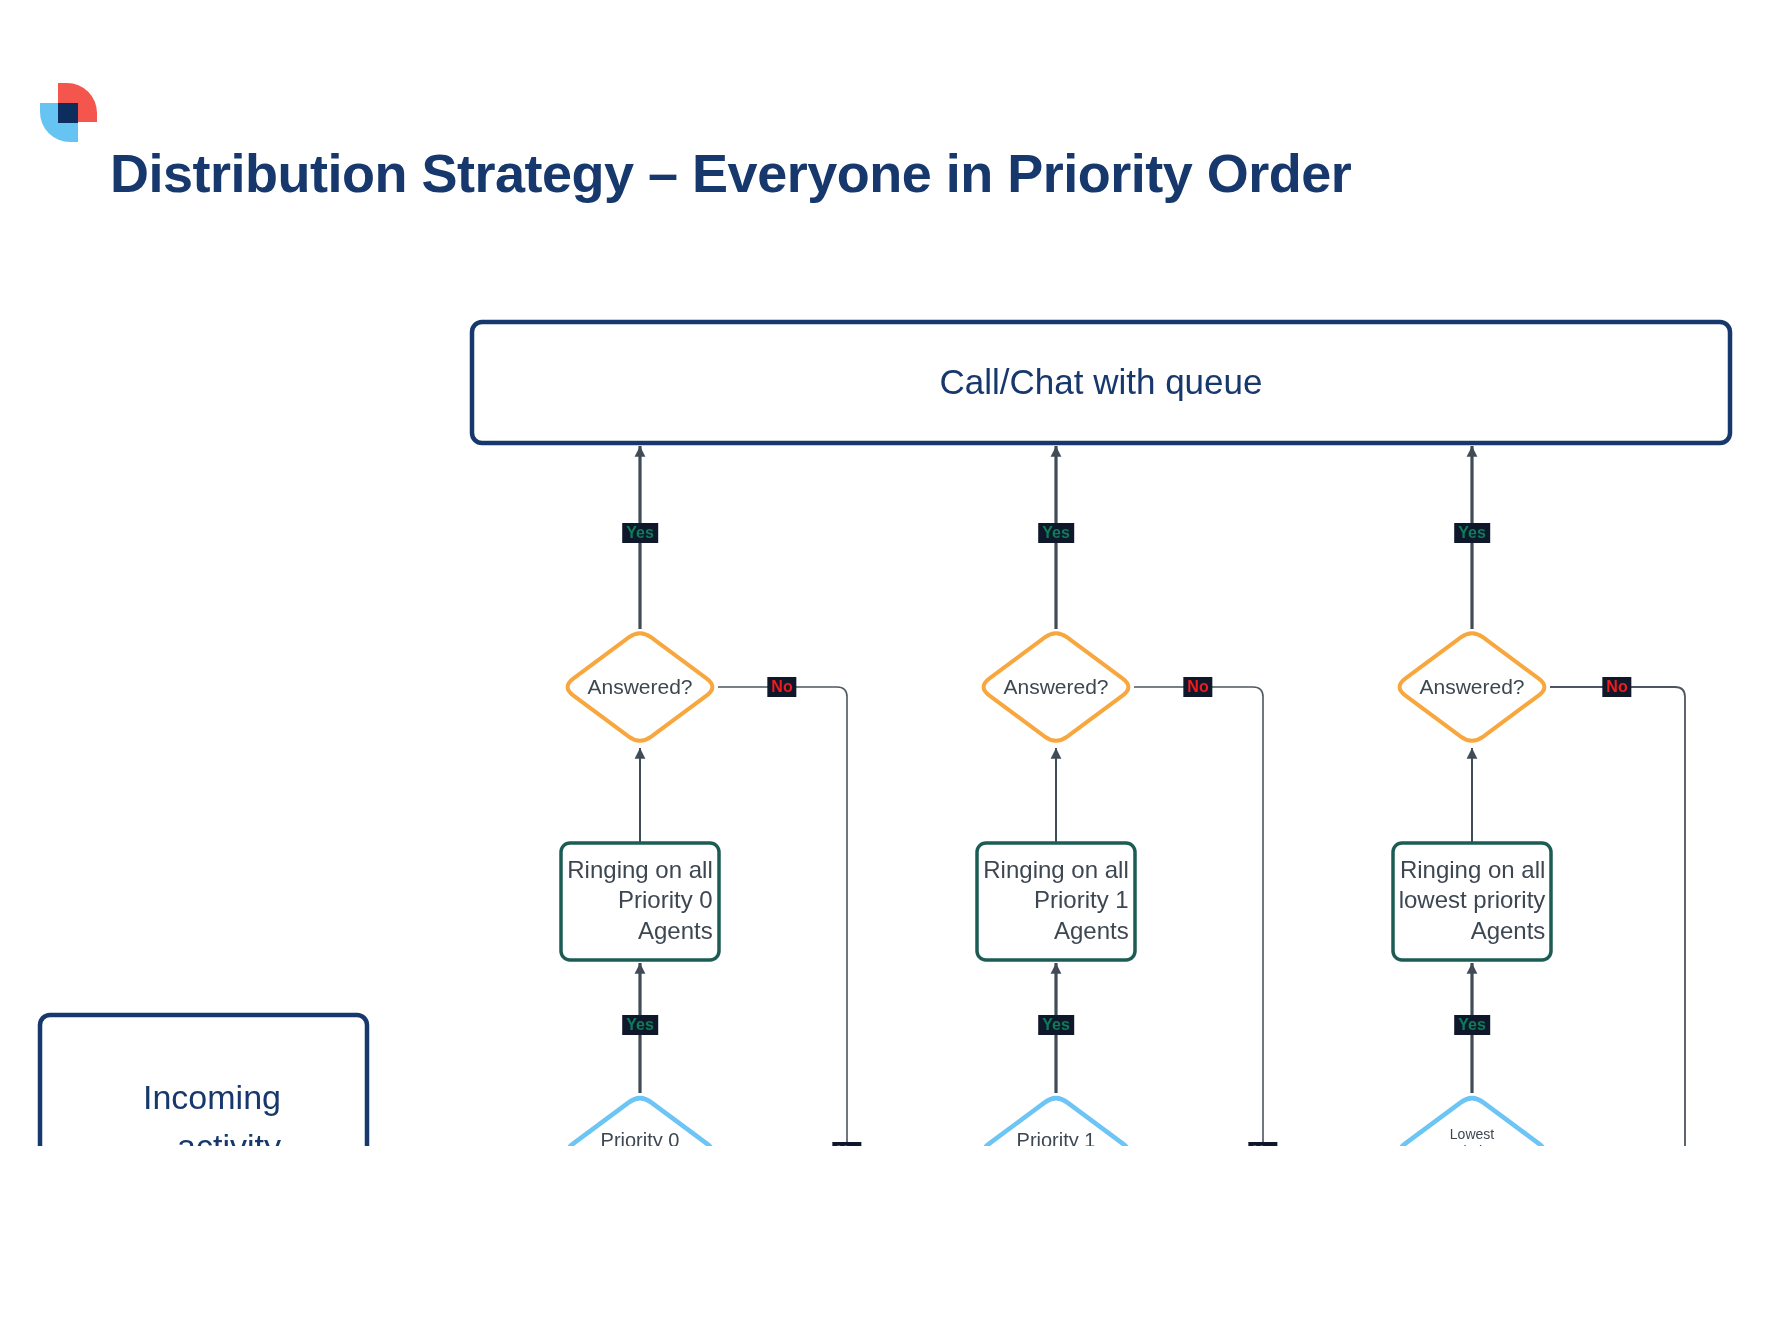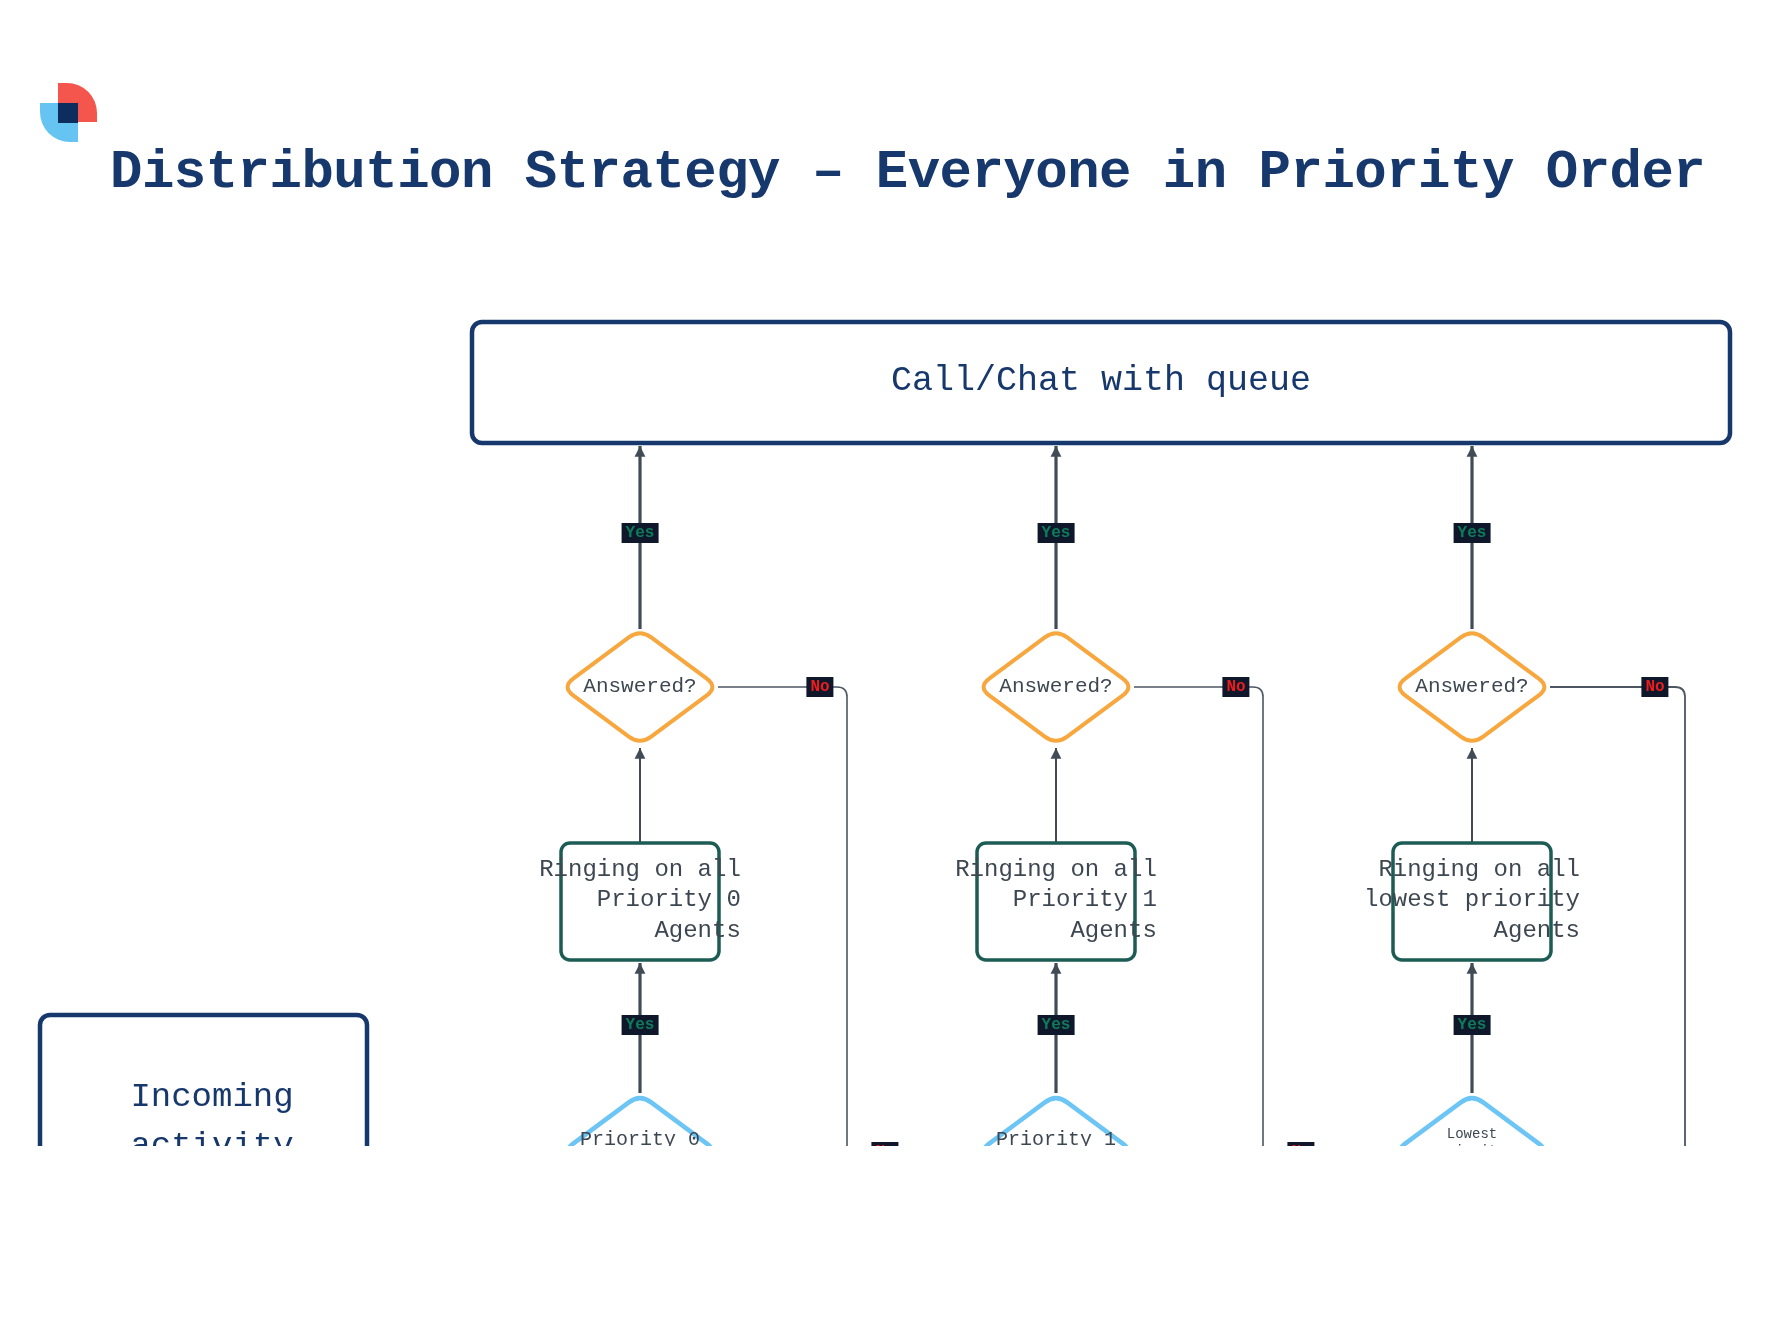--- a/index.html
+++ b/index.html
@@ -1,20 +1,20 @@
 <!DOCTYPE html>
 <html><head>
 <meta charset="utf-8">
 <style>
   html,body{margin:0;padding:0;background:#ffffff;}
   #canvas{
     position:relative;
     width:1771px;height:1146px;
     background:#ffffff;
-    font-family:Liberation Mono, monospace;
+    font-family:Liberation Sans, sans-serif;
     overflow:hidden;
   }
   
   .logo-part{position:absolute;}
   .logo-red{left:58px;top:83px;width:39px;height:39px;background:#f4564e;border-radius:0 30px 0 0;}
   .logo-blue{left:40px;top:103px;width:38px;height:39px;background:#66c4f2;border-radius:0 0 0 30px;}
   .logo-navy{left:58px;top:103px;width:20px;height:20px;background:#0d2d5e;}
   .page-title{
     position:absolute;left:110px;top:106px;
     font-size:54px;font-weight:bold;color:#17386d;
@@ -34,21 +34,21 @@
   .lbl-ringing{font-size:24px;line-height:1.27;text-align:right;}
   .lbl-avail{font-size:20px;line-height:1.22;}
   .lbl-avail-small{font-size:14px;line-height:1.22;}
   
   .edge-label{
     position:absolute;transform:translate(-50%,-50%);
     font-size:16px;font-weight:bold;background:#0f172a;
     padding:1px 4px;white-space:nowrap;
   }
   .edge-yes{color:#0e7c5b;}
-  .edge-no{color:#ee1c1c;margin-left:38px;}
+  .edge-no{color:#ee1c1c;}
 </style>
 </head>
 <body>
 
 <div id="canvas">
 
   <div>
     <div class="logo-part logo-red"></div>
     <div class="logo-part logo-blue"></div>
     <div class="logo-part logo-navy"></div>

